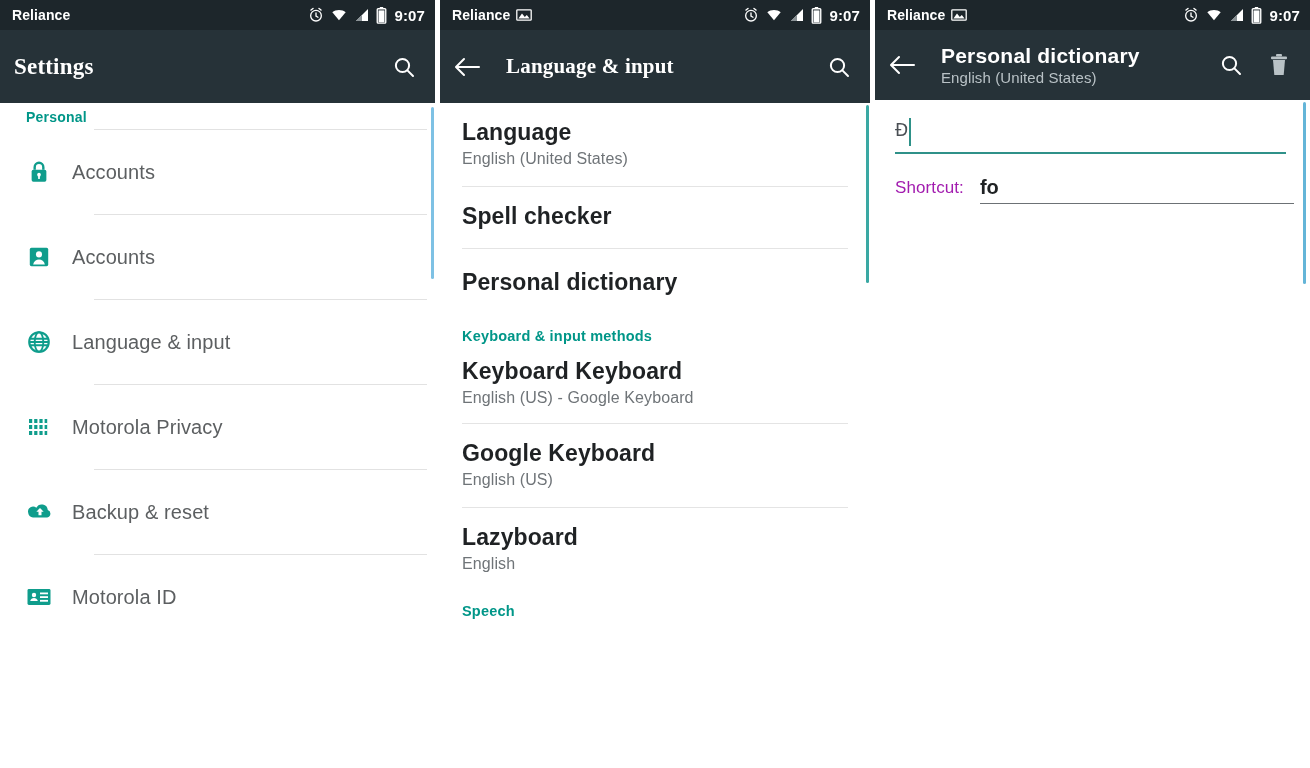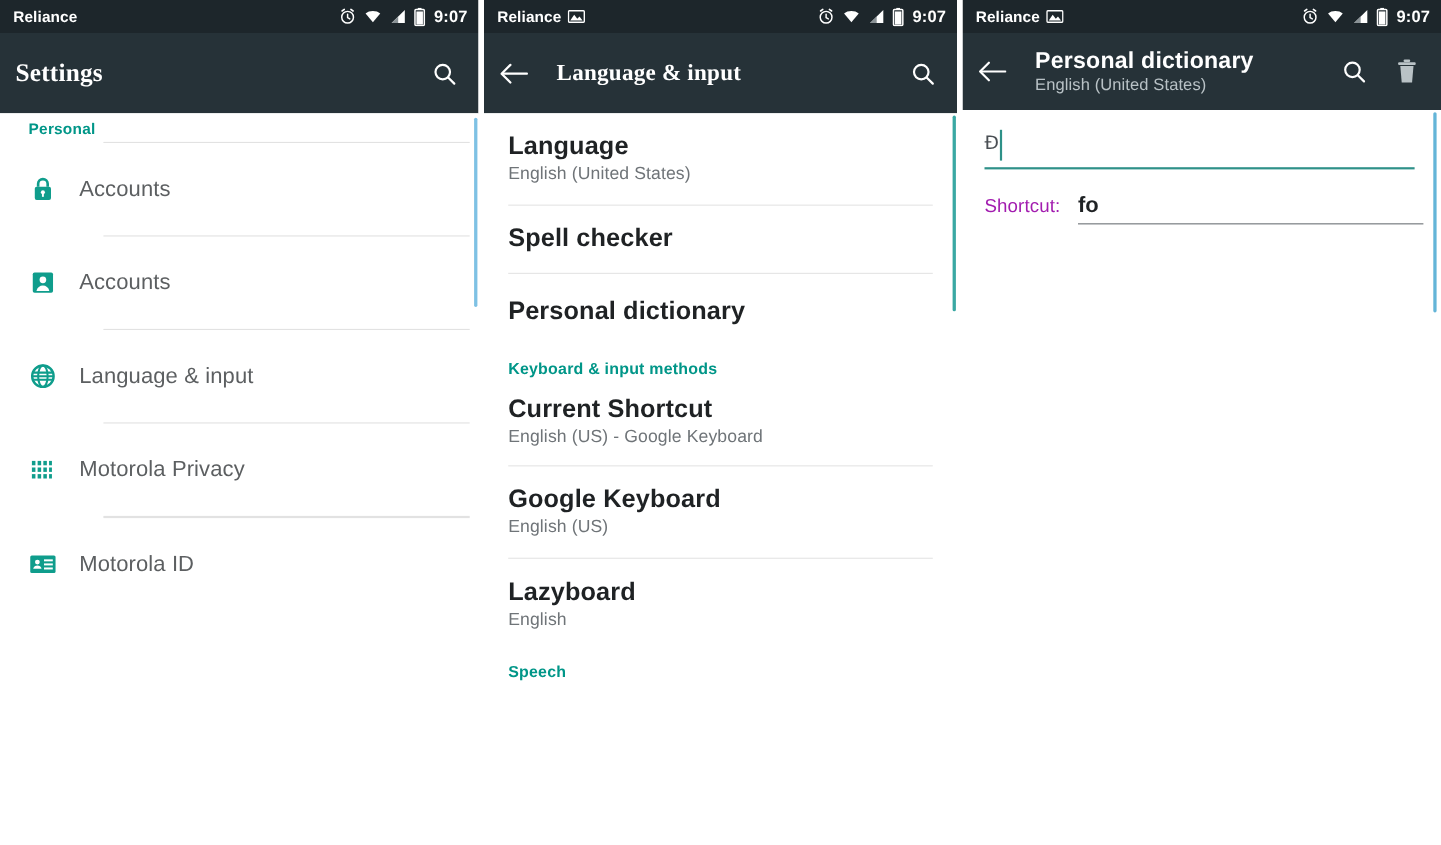--- a/index.html
+++ b/index.html
@@ -204,20 +204,29 @@
               <g fill="#ffffff">
                 <rect x="2.6" y="8" width="19" height="2"></rect>
                 <rect x="2.6" y="14" width="19" height="2"></rect>
               </g>
             </svg>
         </span>
         <span class="row-label">Motorola Privacy</span>
       </div>
       <div class="divider"></div>
 
+      <div class="row">
+        <span class="row-ico">
+          <svg width="28" height="26" viewBox="0 0 26 22">
+              <path d="M20.2 9.2a5.6 5.6 0 00-10.6-2.1A4.6 4.6 0 002 11.5 4.5 4.5 0 006.5 16h13.2a3.5 3.5 0 00.5-6.8z" fill="#0f9d8c"></path>
+              <path d="M13 7.2l3.4 3.6h-2v3.2h-2.8v-3.2h-2z" fill="#ffffff"></path>
+            </svg>
+        </span>
+        <span class="row-label">Backup &amp; reset</span>
+      </div>
       <div class="divider"></div>
 
       <div class="row">
         <span class="row-ico">
           <svg width="26" height="22" viewBox="0 0 26 20">
               <rect x="1.5" y="2" width="23" height="16" rx="1.4" fill="#0f9d8c"></rect>
               <circle cx="8" cy="8" r="2.2" fill="#fff"></circle>
               <path d="M4.2 14c.5-2 2-3 3.8-3s3.3 1 3.8 3z" fill="#fff"></path>
               <rect x="14" y="5.5" width="8" height="1.8" fill="#fff"></rect>
               <rect x="14" y="9.2" width="8" height="1.8" fill="#fff"></rect>
@@ -323,21 +332,21 @@
       </div>
       <div class="ldiv"></div>
 
       <div class="lrow" style="padding-top:20px;padding-bottom:22px;">
         <div class="t">Personal dictionary</div>
       </div>
 
       <div class="section-head" style="padding-top:10px;padding-bottom:8px;">Keyboard &amp; input methods</div>
 
       <div class="lrow" style="padding-top:6px;padding-bottom:16px;">
-        <div class="t">Current Shortcut</div>
+        <div class="t">Keyboard Keyboard</div>
         <div class="s">English (US) - Google Keyboard</div>
       </div>
       <div class="ldiv"></div>
 
       <div class="lrow" style="padding-top:16px;padding-bottom:18px;">
         <div class="t">Google Keyboard</div>
         <div class="s">English (US)</div>
       </div>
       <div class="ldiv"></div>
 

